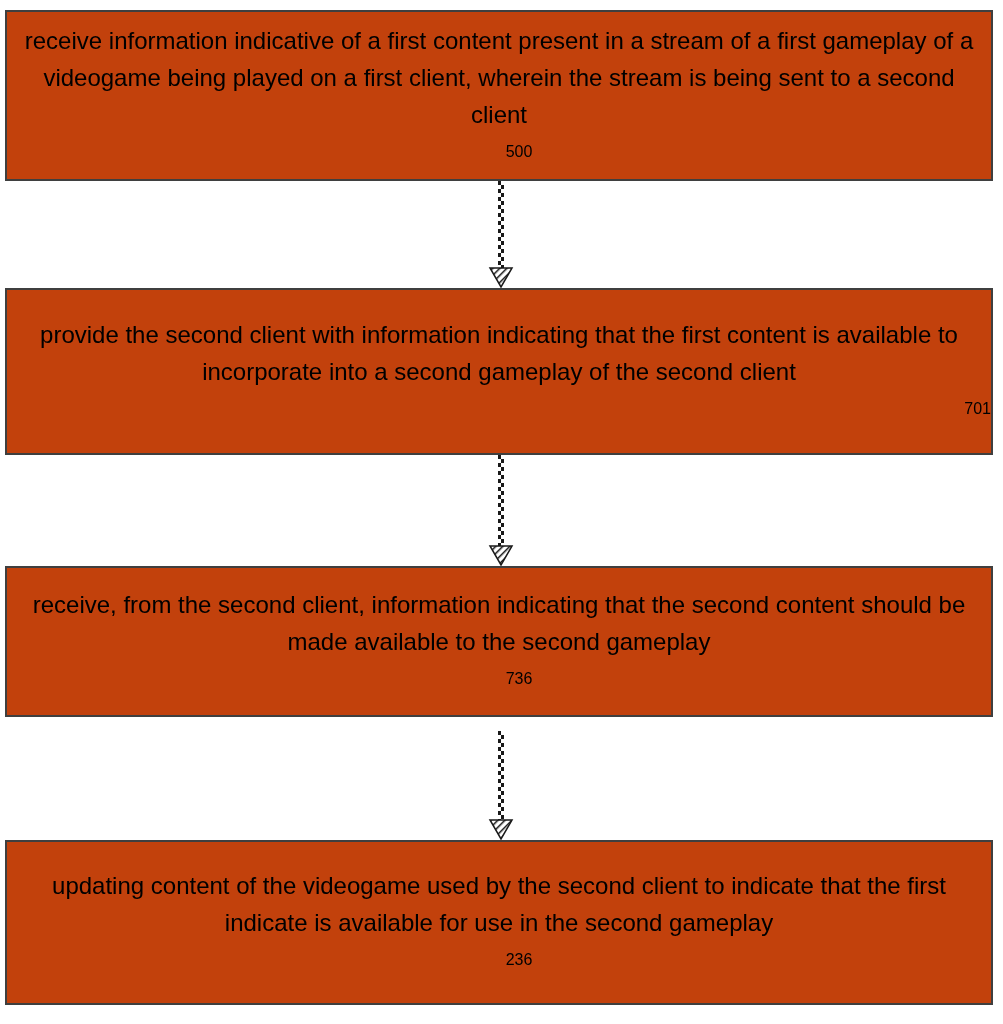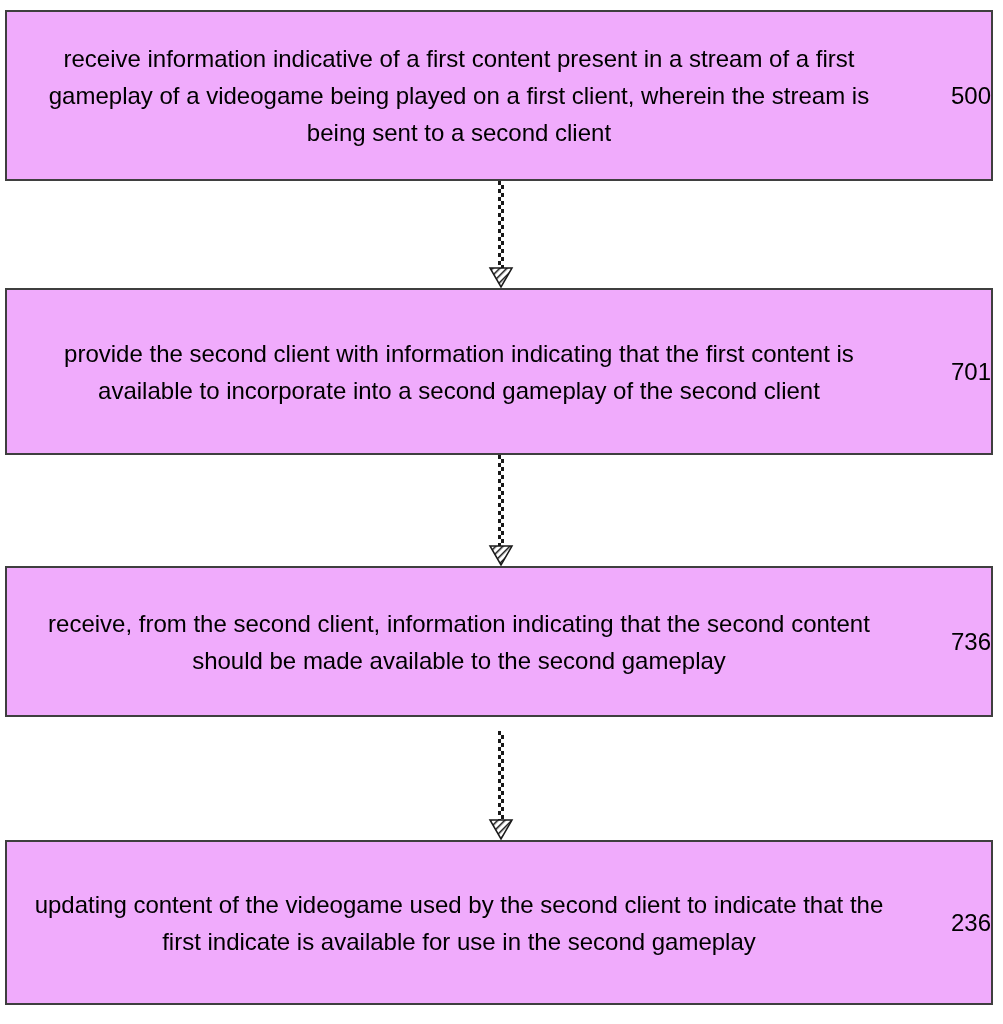--- a/index.html
+++ b/index.html
@@ -14,42 +14,42 @@
     height: 1024px;
     background: #ffffff;
     overflow: hidden;
   }
   .step-box {
     position: absolute;
     left: 5px;
     width: 988px;
     border: 2px solid #3f3f3f;
     box-sizing: border-box;
-    background: #f0abfc;
+    background: #c2410c;
     display: flex;
-    flex-direction: row;
+    flex-direction: column;
     justify-content: center;
     align-items: center;
     text-align: center;
   }
   .step-text {
     font-size: 24px;
     line-height: 37px;
     color: #000000;
     padding: 0 14px;
     max-width: 960px;
   }
   .step-number {
-    font-size: 24px;
+    font-size: 16px;
     line-height: 37px;
     color: #000000;
     margin-left: 40px;
   }
   .box-500 { top: 10px;  height: 171px; }
-  .box-502 { top: 288px; height: 167px; }
+  .box-502 { top: 288px; height: 167px; align-items: flex-end; }
   .box-504 { top: 566px; height: 151px; }
   .box-506 { top: 840px; height: 165px; }
   .arrow {
     position: absolute;
     left: 487px;
     width: 28px;
   }
   .arrow-1 { top: 181px; height: 107px; }
   .arrow-2 { top: 455px; height: 111px; }
   .arrow-3 { top: 731px; height: 109px; }

